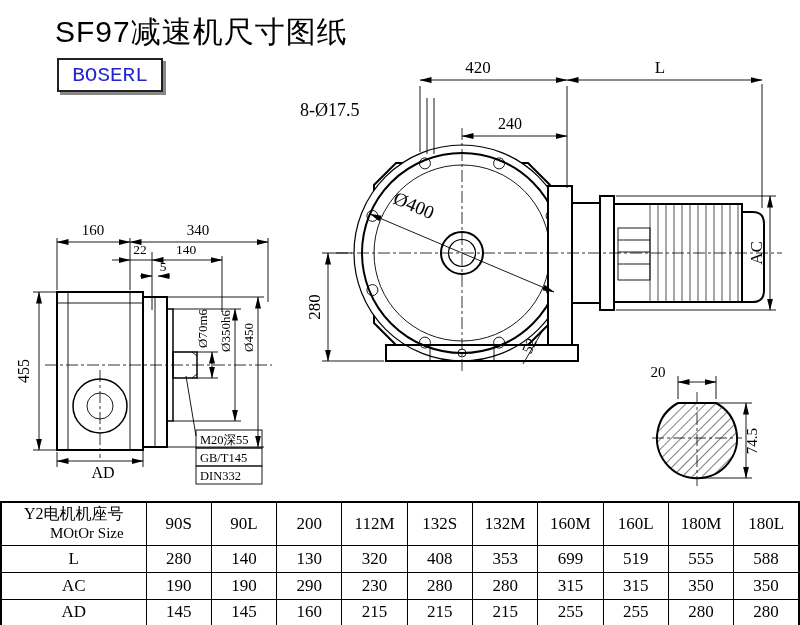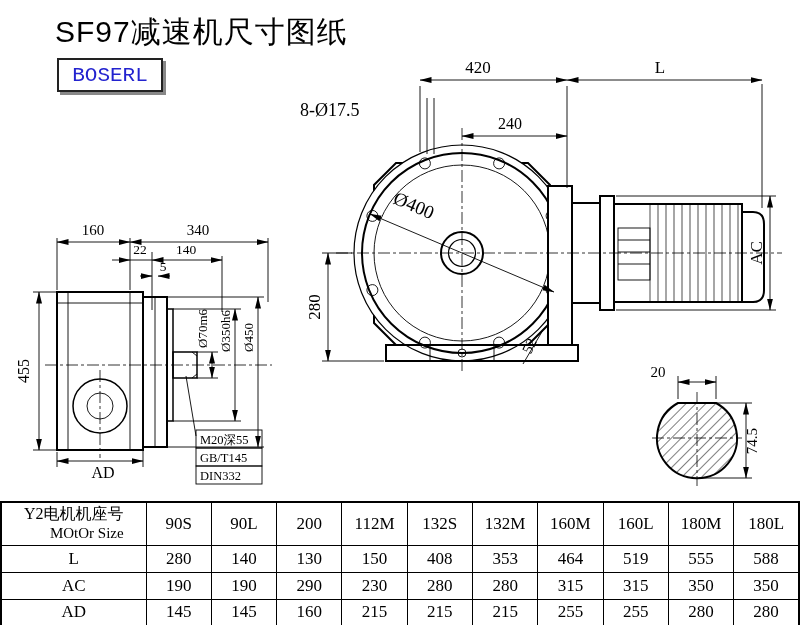--- a/index.html
+++ b/index.html
@@ -255,24 +255,24 @@
       <th>160M</th>
       <th>160L</th>
       <th>180M</th>
       <th>180L</th>
     </tr>
     <tr class="datarow">
       <td>L</td>
       <td>280</td>
       <td>140</td>
       <td>130</td>
-      <td>150</td>
+      <td>320</td>
       <td>408</td>
       <td>353</td>
-      <td>464</td>
+      <td>699</td>
       <td>519</td>
       <td>555</td>
       <td>588</td>
     </tr>
     <tr class="datarow">
       <td>AC</td>
       <td>190</td>
       <td>190</td>
       <td>290</td>
       <td>230</td>

